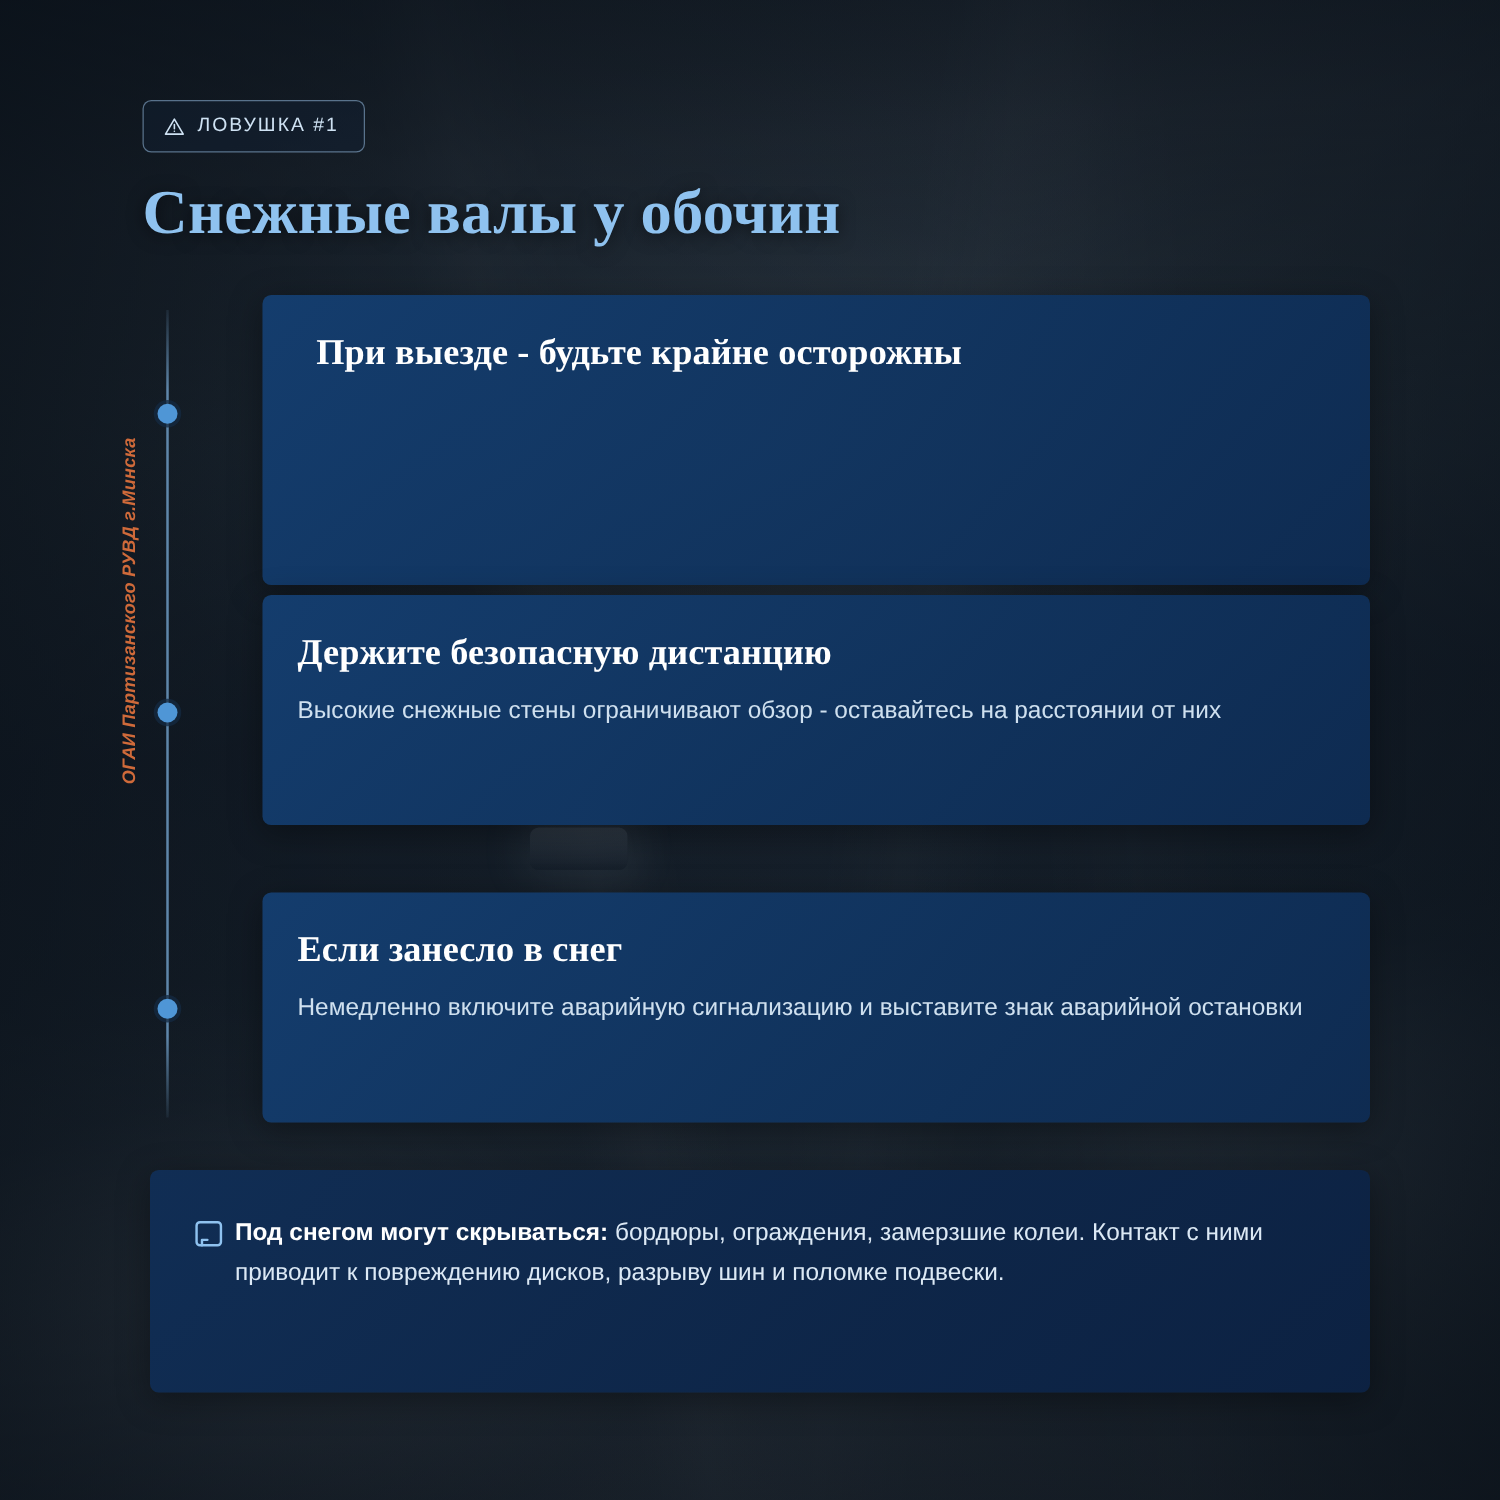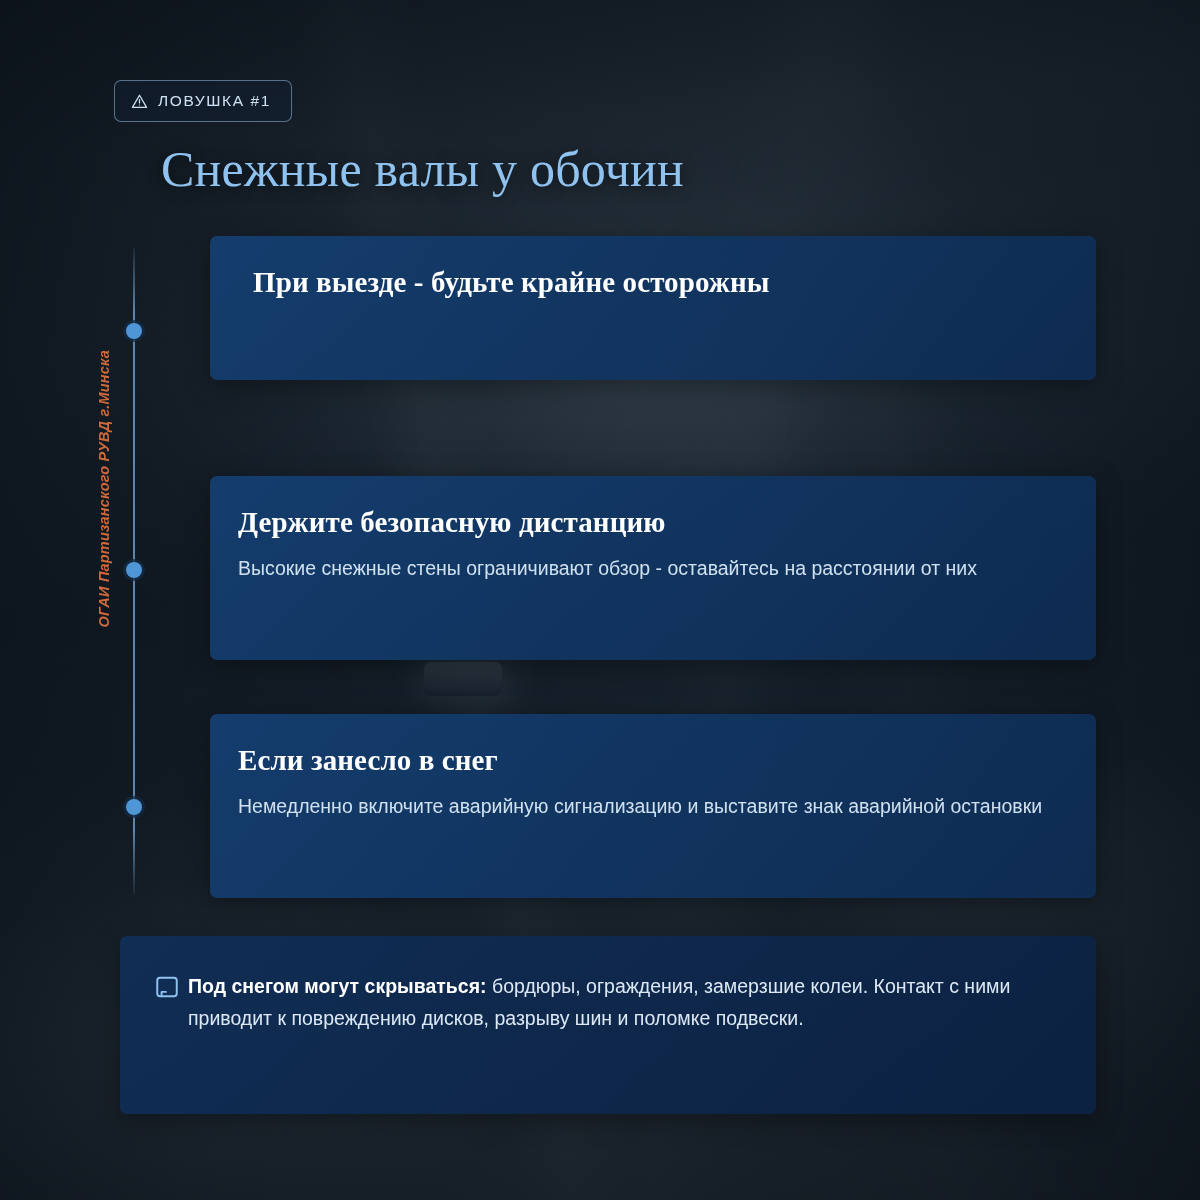--- a/index.html
+++ b/index.html
@@ -72,25 +72,24 @@
     font-weight: 500;
   }
   .trap-badge svg { display: block; }
 
   
   .title {
     position: absolute;
     left: 114px; top: 140px;
     font-family: "Liberation Serif", serif;
     font-size: 50px;
-    font-weight: 400;
+    font-weight: 700;
     color: #8fc2ef;
     letter-spacing: 0.2px;
     text-shadow: 0 2px 14px rgba(0,0,0,0.55);
-    margin-left: 47px;
   }
 
   
   .watermark {
     position: absolute;
     left: 96px;
     top: 350px;
     transform-origin: left top;
     transform: rotate(-90deg) translate(-100%, 0);
     color: #cf6a3a;
@@ -125,21 +124,21 @@
   
   .card {
     position: absolute;
     left: 210px;
     width: 886px;
     border-radius: 7px;
     background: linear-gradient(135deg, rgba(20,62,112,0.96) 0%, rgba(16,52,96,0.94) 55%, rgba(14,44,84,0.94) 100%);
     padding: 30px 36px 32px 28px;
     box-shadow: 0 6px 26px rgba(0,0,0,0.35);
   }
-  .card.c1 { top: 236px; height: 144px; padding-left: 43px; }
+  .card.c1 { top: 236px; height: 232px; padding-left: 43px; }
   .card.c2 { top: 476px; height: 184px; }
   .card.c3 { top: 714px; height: 184px; }
 
   .card-title {
     font-family: "Liberation Serif", serif;
     font-size: 29px;
     font-weight: 700;
     color: #ffffff;
     margin-bottom: 14px;
     letter-spacing: 0.1px;

